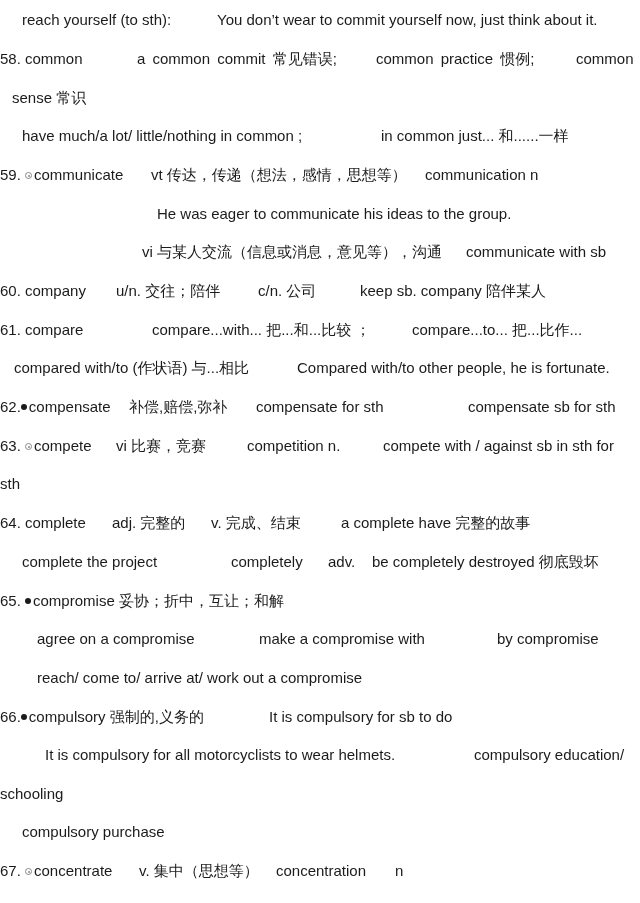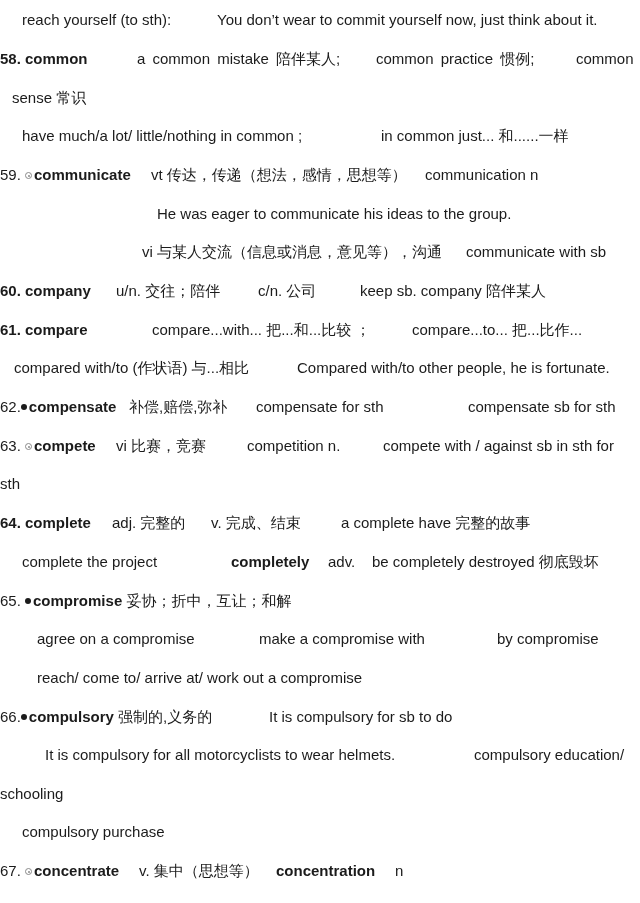--- a/index.html
+++ b/index.html
@@ -21,21 +21,21 @@
       left: 0;
       height: 24px;
       line-height: 24px;
       white-space: nowrap;
     }
     .seg {
       position: absolute;
       top: 0;
       white-space: nowrap;
     }
-    .b { font-weight: bold; }
+    .b { font-weight: normal; }
     .mark-circle {
       display: inline-block;
       width: 7px;
       height: 7px;
       border: 1px solid #8a8a8a;
       border-radius: 50%;
       position: relative;
       top: -1px;
       margin-right: 2px;
       box-sizing: border-box;
@@ -64,21 +64,21 @@
 
 <div>
 
   <div class="line" style="top:8px">
     <span class="seg" style="left:22px">reach yourself (to sth):</span>
     <span class="seg" style="left:217px">You don’t wear to commit yourself now, just think about it.</span>
   </div>
 
   <div class="line" style="top:47px">
     <span class="seg b" style="left:0px">58. common</span>
-    <span class="seg" style="left:137px; word-spacing:3px">a common mistake 陪伴某人;</span>
+    <span class="seg" style="left:137px; word-spacing:3px">a common commit 常见错误;</span>
     <span class="seg" style="left:376px; word-spacing:3px">common practice 惯例;</span>
     <span class="seg" style="left:576px">common</span>
   </div>
 
   <div class="line" style="top:86px">
     <span class="seg" style="left:12px">sense 常识</span>
   </div>
 
   <div class="line" style="top:124px">
     <span class="seg" style="left:22px">have much/a lot/ little/nothing in common ;</span>

